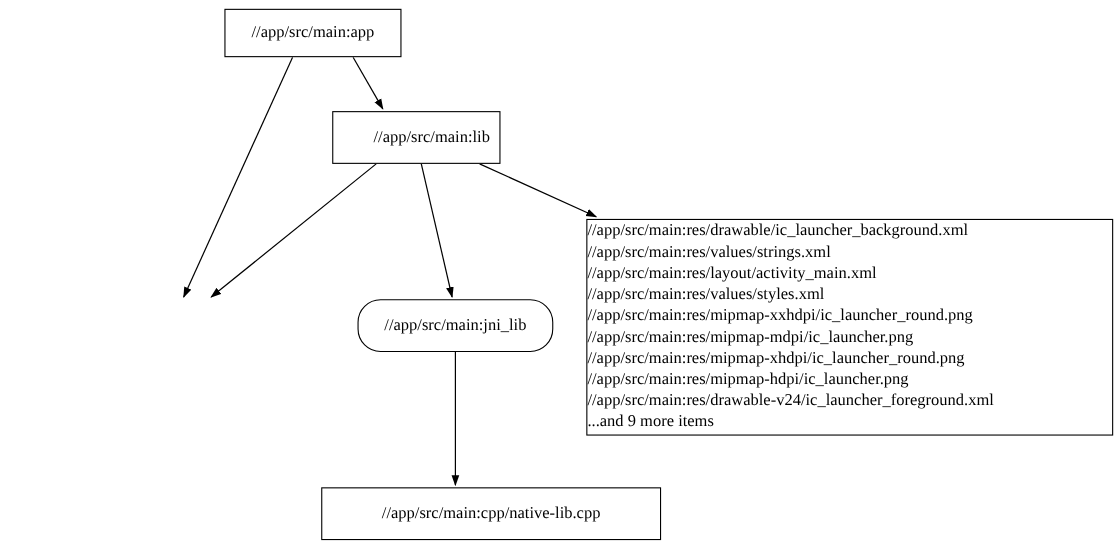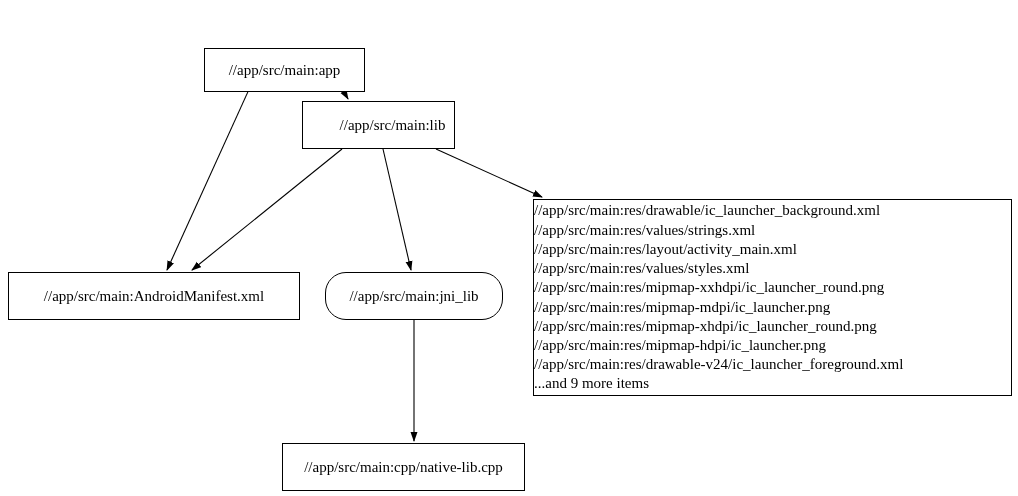--- a/index.html
+++ b/index.html
@@ -33,25 +33,25 @@
     position: absolute;
     box-sizing: border-box;
     border: 1px solid #000000;
     background: #ffffff;
     display: flex;
     align-items: center;
     justify-content: center;
     text-align: center;
     white-space: nowrap;
   }
-  #node-app      { left: 204px; top:   8px; width: 161px; height: 44px; margin-top: 40px; }
+  #node-app      { left: 204px; top:   8px; width: 161px; height: 44px; }
   #node-lib      { left: 302px; top: 101px; width: 153px; height: 48px; padding-left: 28px; }
   #node-manifest { left:   8px; top: 272px; width: 292px; height: 48px; }
   #node-jni      { left: 325px; top: 272px; width: 178px; height: 48px; border-radius: 21px; }
-  #node-native   { left: 282px; top: 443px; width: 243px; height: 48px; }
+  #node-native   { left: 292px; top: 443px; width: 309px; height: 48px; }
   #node-res {
     left: 533px; top: 199px; width: 479px; height: 197px;
     flex-direction: column;
     justify-content: center;
     line-height: 19.2px;
   }
   #node-res .res-line {
     display: block;
     width: 100%;
     text-align: left;
@@ -77,23 +77,20 @@
   </svg>
 
   <div class="node" id="node-app">
     <span>//app/src/main:app</span>
   </div>
 
   <div class="node" id="node-lib">
     <span>//app/src/main:lib</span>
   </div>
 
-  <div class="node" id="node-manifest">
-    <span>//app/src/main:AndroidManifest.xml</span>
-  </div>
 
   <div class="node" id="node-jni">
     <span>//app/src/main:jni_lib</span>
   </div>
 
   <div class="node" id="node-res">
     <span class="res-line">//app/src/main:res/drawable/ic_launcher_background.xml</span>
     <span class="res-line">//app/src/main:res/values/strings.xml</span>
     <span class="res-line">//app/src/main:res/layout/activity_main.xml</span>
     <span class="res-line">//app/src/main:res/values/styles.xml</span>

